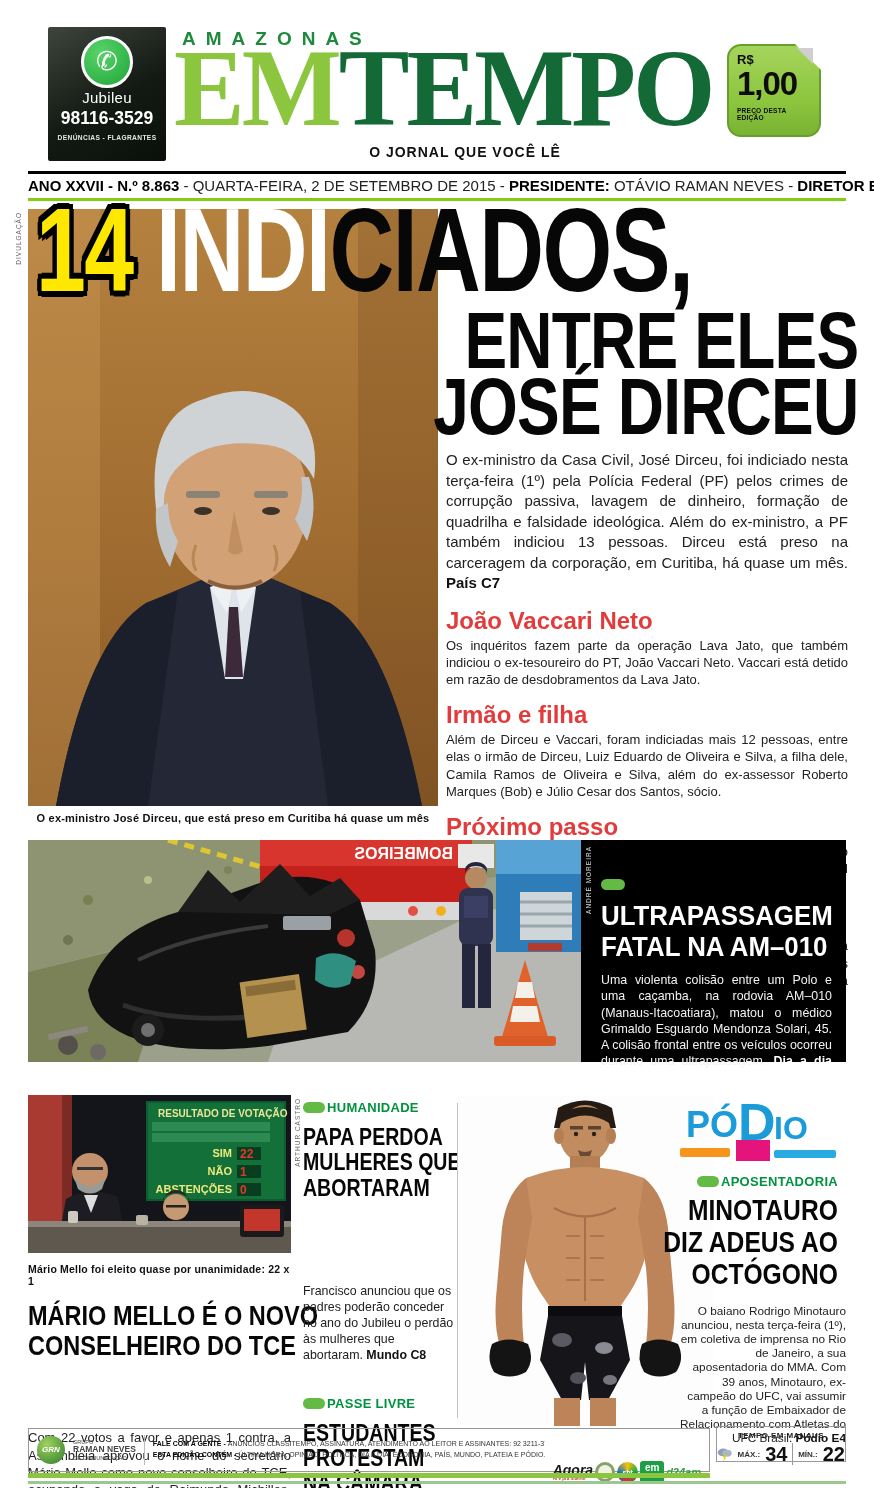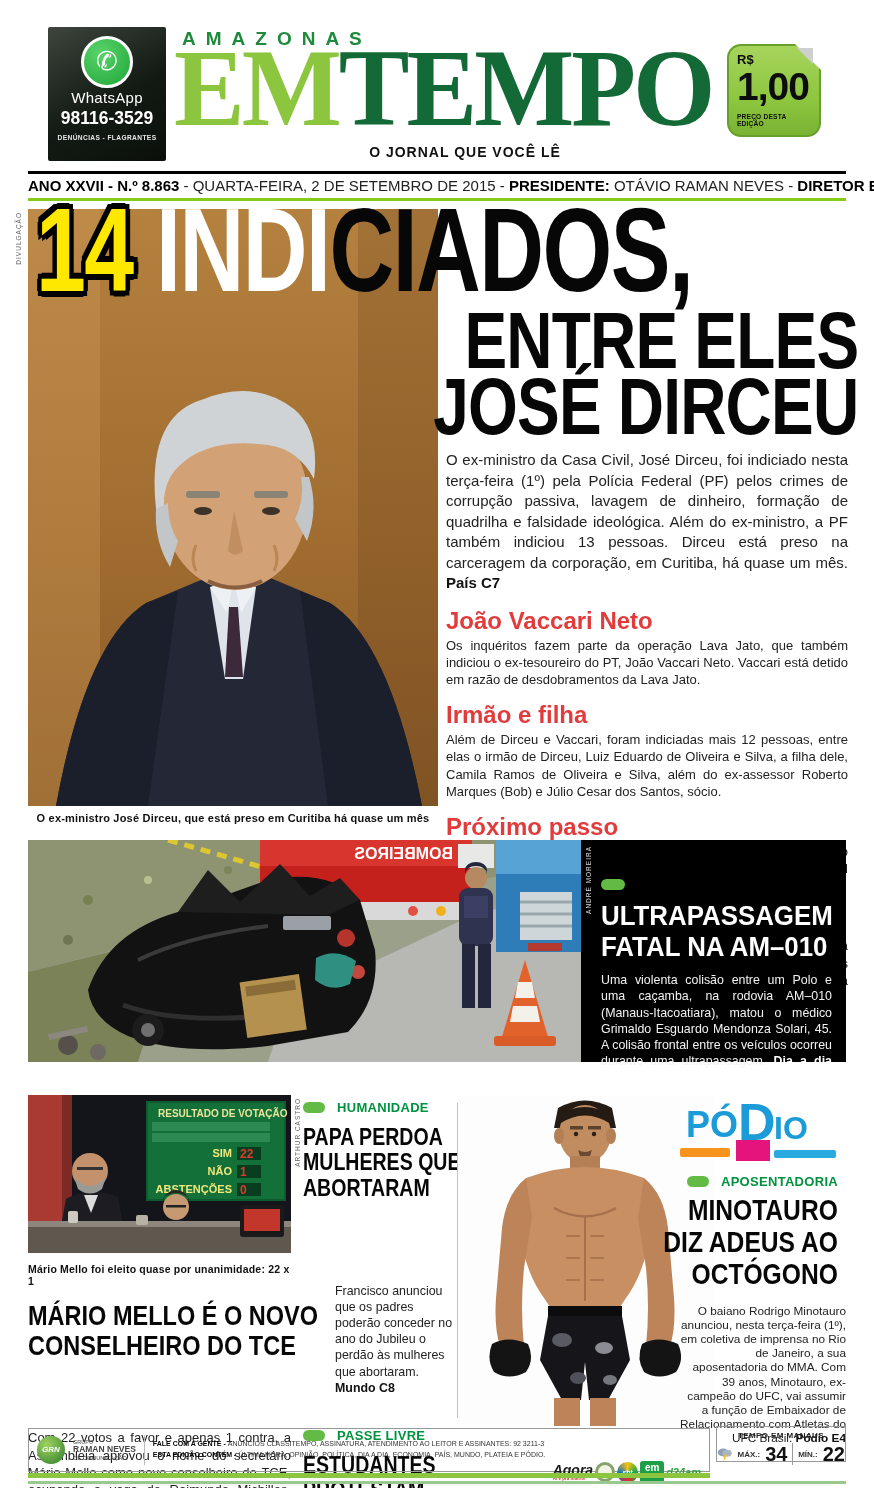--- a/index.html
+++ b/index.html
@@ -19,21 +19,21 @@
   .logo{left:174px;top:30px;font-family:"Liberation Serif",serif;font-weight:bold;font-size:106px;line-height:1.05;
         letter-spacing:-3px;white-space:nowrap;transform:scaleY(1.04);transform-origin:left top;}
   .logo .em{color:#8cc63f;}
   .logo .tempo{color:#136a36;}
   .tagline{left:310px;top:144px;width:310px;text-align:center;font-size:14px;font-weight:bold;letter-spacing:1px;color:#111;}
   .price{left:727px;top:44px;width:94px;height:93px;background:linear-gradient(180deg,#a6d45c,#8dc63f 60%,#7ab332);
          border:2px solid #679f2c;border-radius:14px;box-sizing:border-box;padding:6px 8px;}
   .price-fold{right:-2px;top:-2px;width:0;height:0;border-top:26px solid #fff;border-left:26px solid transparent;}
   .price-fold2{right:6px;top:2px;width:0;height:0;border-top:16px solid #cfcfcf;border-left:16px solid transparent;}
   .price-cur{font-size:13px;font-weight:bold;color:#0d0d0d;}
-  .price-val{font-size:39px;font-weight:bold;color:#0d0d0d;line-height:1;letter-spacing:-1px;}
+  .price-val{font-size:33px;font-weight:bold;color:#0d0d0d;line-height:1;letter-spacing:-1px;}
   .price-lbl{font-size:6.6px;font-weight:bold;color:#0d0d0d;margin-top:7px;letter-spacing:.2px;}
 
   .masthead{left:28px;top:171px;width:818px;border-top:3px solid #000;border-bottom:3px solid #84cc16;
             height:24px;line-height:24px;text-align:center;font-size:15px;color:#222;white-space:nowrap;}
   .masthead .b{font-weight:bold;color:#000;}
 
   
   .vcredit{writing-mode:vertical-rl;transform:rotate(180deg);font-size:6.5px;letter-spacing:1px;color:#666;}
   .photo-dirceu{left:28px;top:209px;width:410px;height:597px;}
   .hl1{left:36px;top:196px;font-size:118px;font-weight:bold;line-height:.92;white-space:nowrap;
@@ -66,27 +66,27 @@
 
   
   .tce-col{left:28px;top:1095px;width:263px;}
   .tce-photo{width:263px;height:158px;}
   .credit-arthur{left:294px;top:1098px;}
   .tce-cap{margin-top:6px;font-size:10.5px;}
   .tce-hl{margin-top:14px;font-size:28px;font-weight:bold;line-height:1.08;color:#070707;white-space:nowrap;
           transform:scaleX(.84);transform-origin:left top;}
   .tce-text{margin-top:68px;font-size:13px;line-height:1.32;text-align:justify;color:#222;}
   .briefs-col{left:303px;top:1100px;width:152px;}
-  .tagrow{display:flex;align-items:center;gap:12px;}
+  .tagrow{display:flex;align-items:center;gap:2px;}
   .tagrow .pill{width:22px;height:11px;}
   .taglbl{font-size:13px;font-weight:bold;color:#00923f;letter-spacing:.3px;}
   .brief-hl{margin-top:10px;font-size:23px;font-weight:bold;line-height:1.1;color:#070707;white-space:nowrap;
             transform:scaleX(.85);transform-origin:left top;}
   .brief-text{font-size:12.4px;line-height:1.3;color:#222;}
-  .b1-text{margin-top:82px;margin-left:32px;}
+  .b1-text{margin-top:82px;}
   .b2{margin-top:32px;}
   .divider-v{left:457px;top:1103px;width:1px;height:315px;background:#c2c2c2;}
   .podio-area{left:462px;top:1092px;width:384px;height:333px;}
   .minotauro{left:-4px;top:4px;width:256px;height:330px;}
   .podio-logo{right:6px;top:6px;width:160px;height:66px;}
   .podio-logo span{position:absolute;font-weight:bold;color:#1b9bd7;font-family:"Liberation Sans",sans-serif;}
   .pd-p{left:6px;top:6px;font-size:36px;}
   .pd-d{left:58px;top:-6px;font-size:52px;}
   .pd-io{left:94px;top:12px;font-size:32px;}
   .pd-bar-o{position:absolute;left:0px;top:50px;width:50px;height:9px;background:#f7941e;border-radius:2px;}
@@ -128,21 +128,21 @@
   .wdiv{width:1px;height:22px;background:#999;}
   .footer-line{left:28px;top:1481px;width:818px;height:3px;background:#9bc88f;}
 </style>
 </head>
 <body>
 
 <div class="page">
 
   <div class="abs wa-box">
     <div class="wa-icon">✆</div>
-    <div class="wa-label">WhatsApp</div>
+    <div class="wa-label">Jubileu</div>
     <div class="wa-number">98116-3529</div>
     <div class="wa-sub">DENÚNCIAS - FLAGRANTES</div>
   </div>
 
   <div class="abs region">AMAZONAS</div>
   <div class="abs logo">
     <span class="em">EM</span><span class="tempo">TEMPO</span>
   </div>
   <div class="abs tagline">O JORNAL QUE VOCÊ LÊ</div>
 

